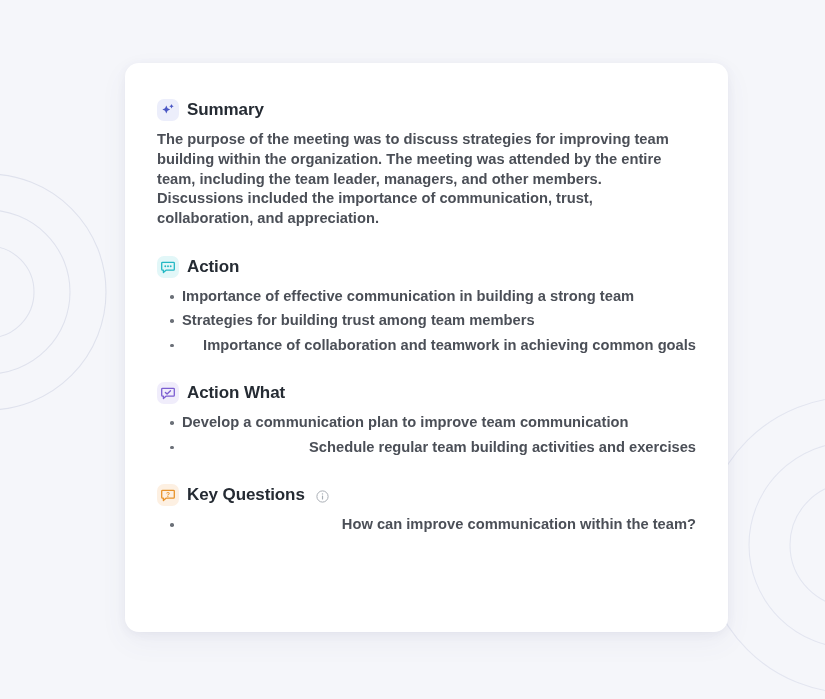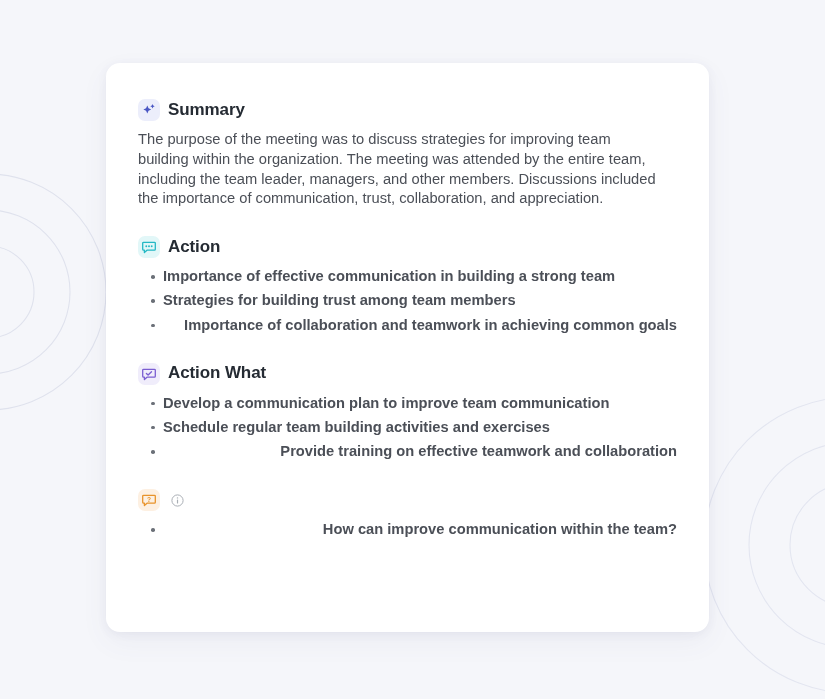--- a/index.html
+++ b/index.html
@@ -19,21 +19,21 @@
     position: absolute;
     left: 0;
     top: 0;
     width: 825px;
     height: 699px;
     pointer-events: none;
   }
 
   #card {
     position: absolute;
-    left: 106px;
+    left: 125px;
     top: 63px;
     width: 603px;
     height: 569px;
     background: #ffffff;
     border-radius: 14px;
     box-shadow: 0 2px 10px rgba(80, 90, 130, 0.07),
                 0 10px 28px rgba(80, 90, 130, 0.06);
     box-sizing: border-box;
     padding: 36px 32px 30px 32px;
     overflow: hidden;
@@ -83,20 +83,21 @@
     flex: 0 0 auto;
     opacity: 0.85;
   }
 
   .para {
     font-size: 14.7px;
     line-height: 19.8px;
     color: #4b4f57;
     margin: 0;
     max-width: 524px;
+    font-weight: bold;
   }
 
   ul.bullets {
     list-style: none;
     margin: 0;
     padding: 0;
     font-weight: bold;
   }
   ul.bullets li {
     position: relative;
@@ -175,32 +176,32 @@
         <svg width="16" height="16" viewBox="0 0 16 16" xmlns="http://www.w3.org/2000/svg">
           <path d="M2.6 3.3 h10.8 a0.9 0.9 0 0 1 0.9 0.9 v6.1 a0.9 0.9 0 0 1 -0.9 0.9 h-7.4 l-2.6 2.3 v-2.3 h-0.8 a0.9 0.9 0 0 1 -0.9 -0.9 v-6.1 a0.9 0.9 0 0 1 0.9 -0.9 z" fill="none" stroke="#7b5ed1" stroke-width="1.3" stroke-linejoin="round"></path>
           <path d="M5.4 7.4 L7.1 9.1 L10.5 5.7" fill="none" stroke="#7b5ed1" stroke-width="1.35" stroke-linecap="round" stroke-linejoin="round"></path>
         </svg>
       </span>
       <span class="sec-title">Action What</span>
     </div>
     <ul class="bullets">
       <li>Develop a communication plan to improve team communication</li>
       <li>Schedule regular team building activities and exercises</li>
-      <li>Provide training on effective teamwork and collaboration</li>
     </ul>
   </div>
 
   <div class="section questions">
     <div class="sec-head">
       <span class="sec-icon questions">
         <svg width="16" height="16" viewBox="0 0 16 16" xmlns="http://www.w3.org/2000/svg">
           <path d="M2.6 3.3 h10.8 a0.9 0.9 0 0 1 0.9 0.9 v6.1 a0.9 0.9 0 0 1 -0.9 0.9 h-7.4 l-2.6 2.3 v-2.3 h-0.8 a0.9 0.9 0 0 1 -0.9 -0.9 v-6.1 a0.9 0.9 0 0 1 0.9 -0.9 z" fill="none" stroke="#e8932b" stroke-width="1.3" stroke-linejoin="round"></path>
           <text x="8" y="9.9" text-anchor="middle" font-family="'Liberation Sans', sans-serif" font-size="6.6" font-weight="bold" fill="#e8932b">?</text>
         </svg>
       </span>
+      <span class="sec-title">Key Questions</span>
       <span class="info-icon">
         <svg width="13" height="13" viewBox="0 0 13 13" xmlns="http://www.w3.org/2000/svg">
           <circle cx="6.5" cy="6.5" r="5.6" fill="none" stroke="#9aa0a8" stroke-width="1"></circle>
           <circle cx="6.5" cy="3.9" r="0.72" fill="#9aa0a8"></circle>
           <rect x="5.92" y="5.5" width="1.2" height="4.1" rx="0.55" fill="#9aa0a8"></rect>
         </svg>
       </span>
     </div>
     <ul class="bullets">
       <li>How can improve communication within the team?</li>

